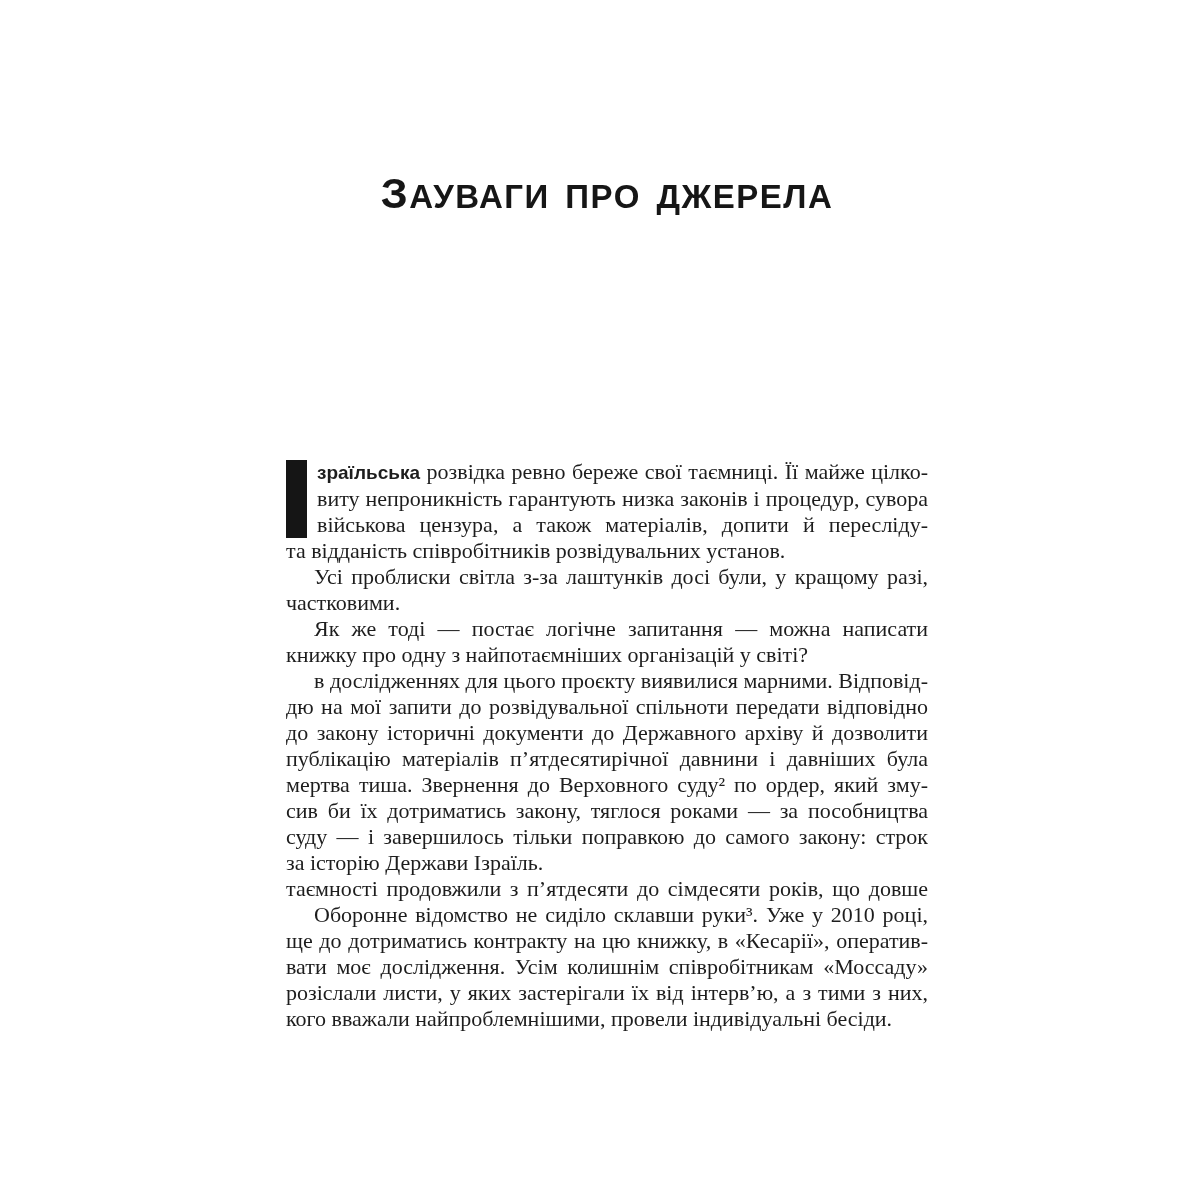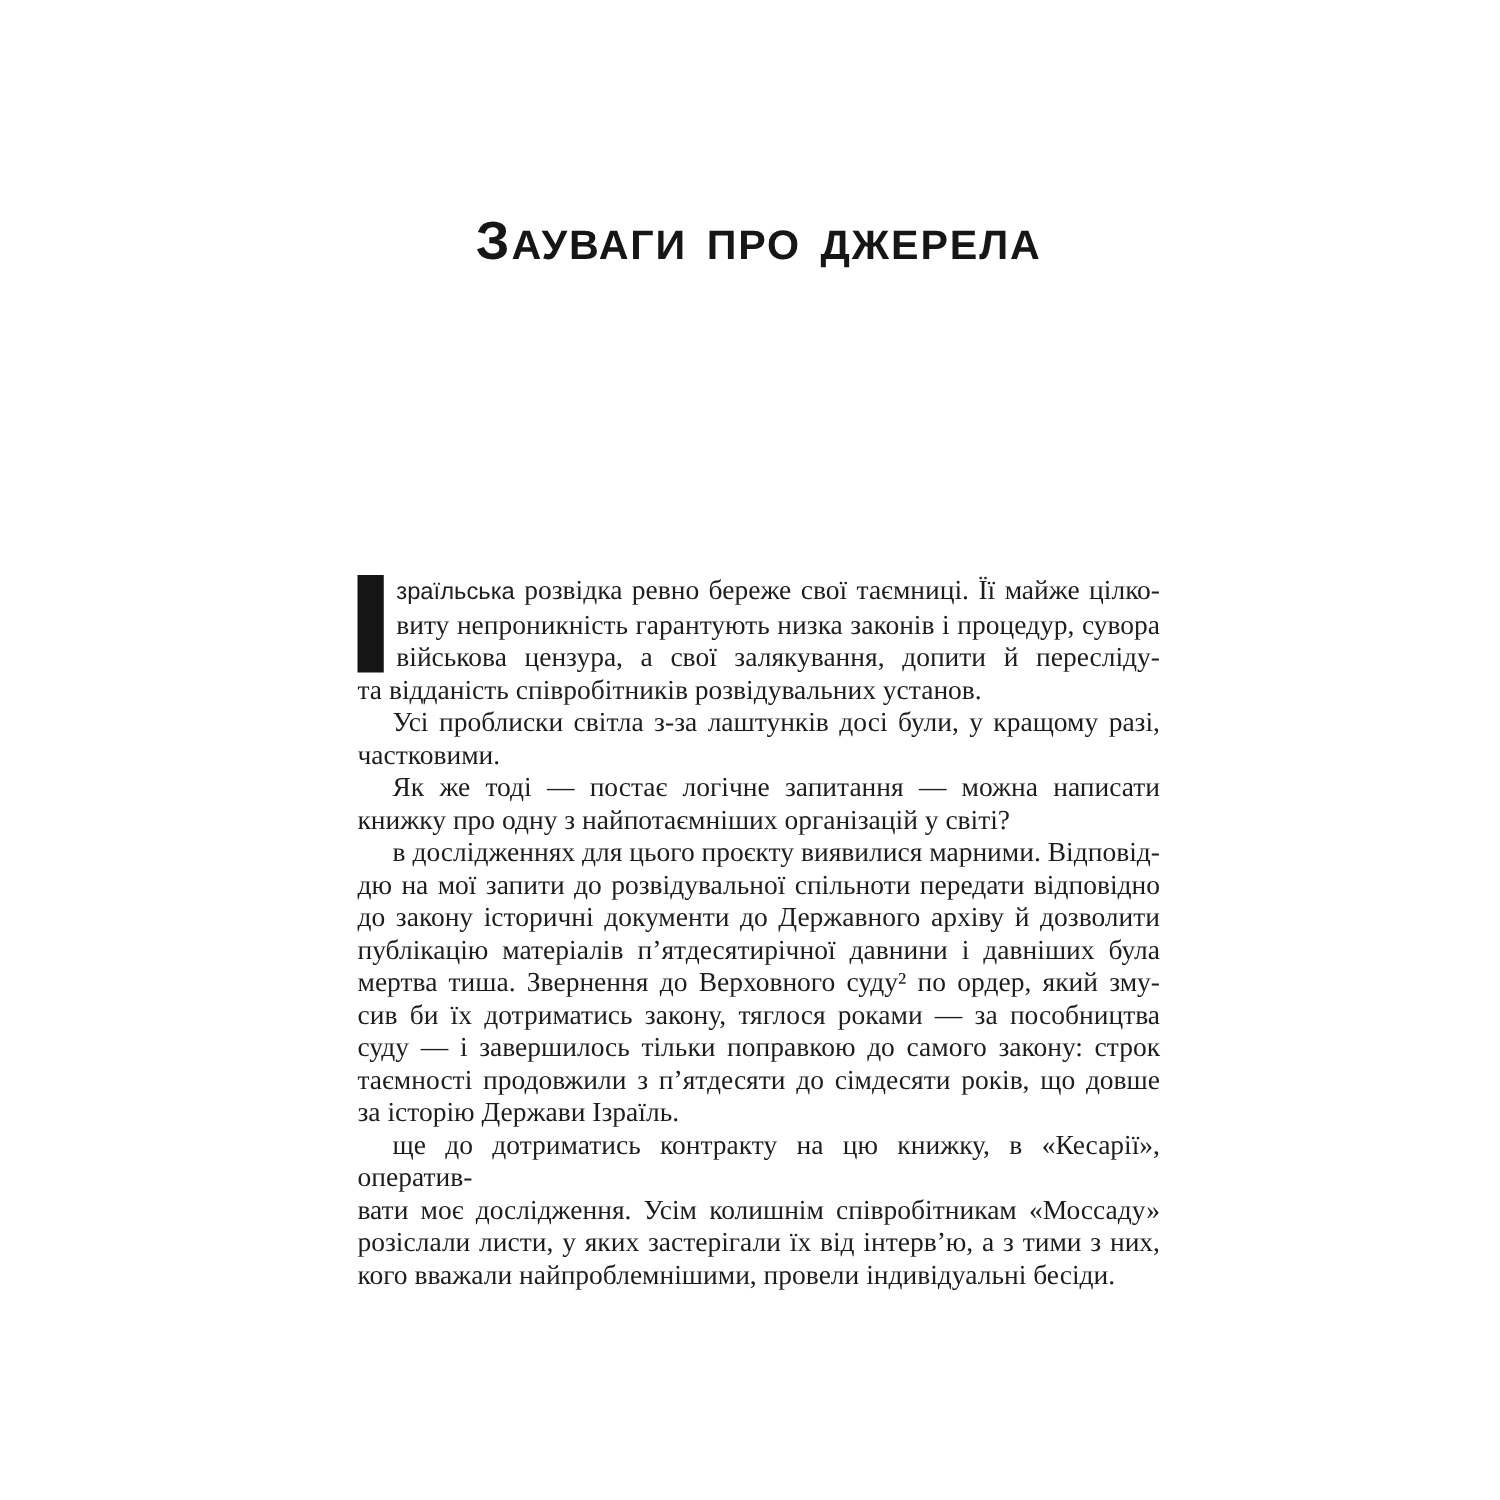--- a/index.html
+++ b/index.html
@@ -63,40 +63,40 @@
     background: #151515;
     color: transparent;
     overflow: hidden;
     font-size: 70px;
     line-height: 78px;
     font-family: "Liberation Sans", sans-serif;
     font-weight: 700;
   }
   .lead-bold {
     font-family: "Liberation Sans", sans-serif;
-    font-weight: 400;
+    font-weight: 700;
     font-size: 19px;
   }
 </style>
 </head>
 <body>
 
 <div class="page" style="background: rgb(255, 255, 255);">
 
   <h1 class="title" style="color: rgb(22, 22, 22);">ЗАУВАГИ ПРО ДЖЕРЕЛА</h1>
 
   <div class="body-text" style="color: rgb(29, 29, 29);">
 
     <div class="para para-intro">
       <span class="dropcap">І</span>
       <div class="tline">
         <span class="lead-bold">зраїльська</span><span> розвідка ревно береже свої таємниці. Її майже цілко-</span>
       </div>
     <div class="tline">виту непроникність гарантують низка законів і процедур, сувора</div>
-        <div class="tline">військова цензура, а свої залякування, допити й пересліду-</div>
+        <div class="tline">військова цензура, а також матеріалів, допити й пересліду-</div>
         <div class="tline tlast">та відданість співробітників розвідувальних установ.</div>
       </div>
 
     <div class="para para-std">
         <div class="tline">Усі проблиски світла з-за лаштунків досі були, у кращому разі,</div>
         <div class="tline tlast">частковими.</div>
       </div>
 
     <div class="para para-std">
         <div class="tline">Як же тоді — постає логічне запитання — можна написати</div>
@@ -104,25 +104,26 @@
       </div>
 
     <div class="para para-std">
         <div class="tline">в дослідженнях для цього проєкту виявилися марними. Відповід-</div>
         <div class="tline">дю на мої запити до розвідувальної спільноти передати відповідно</div>
         <div class="tline">до закону історичні документи до Державного архіву й дозволити</div>
         <div class="tline">публікацію матеріалів п’ятдесятирічної давнини і давніших була</div>
         <div class="tline">мертва тиша. Звернення до Верховного суду² по ордер, який зму-</div>
         <div class="tline">сив би їх дотриматись закону, тяглося роками — за пособництва</div>
         <div class="tline">суду — і завершилось тільки поправкою до самого закону: строк</div>
+        <div class="tline tlast">за історію Держави Ізраїль.</div>
         <div class="tline">таємності продовжили з п’ятдесяти до сімдесяти років, що довше</div>
-        <div class="tline tlast">за історію Держави Ізраїль.</div>
       </div>
 
     <div class="para para-std">
+        <div class="tline">Оборонне відомство не сиділо склавши руки³. Уже у 2010 році,</div>
         <div class="tline">ще до дотриматись контракту на цю книжку, в «Кесарії», оператив-</div>
         <div class="tline">вати моє дослідження. Усім колишнім співробітникам «Моссаду»</div>
         <div class="tline">розіслали листи, у яких застерігали їх від інтерв’ю, а з тими з них,</div>
         <div class="tline tlast">кого вважали найпроблемнішими, провели індивідуальні бесіди.</div>
       </div>
 
   </div>
 </div>
 
 </body></html>

